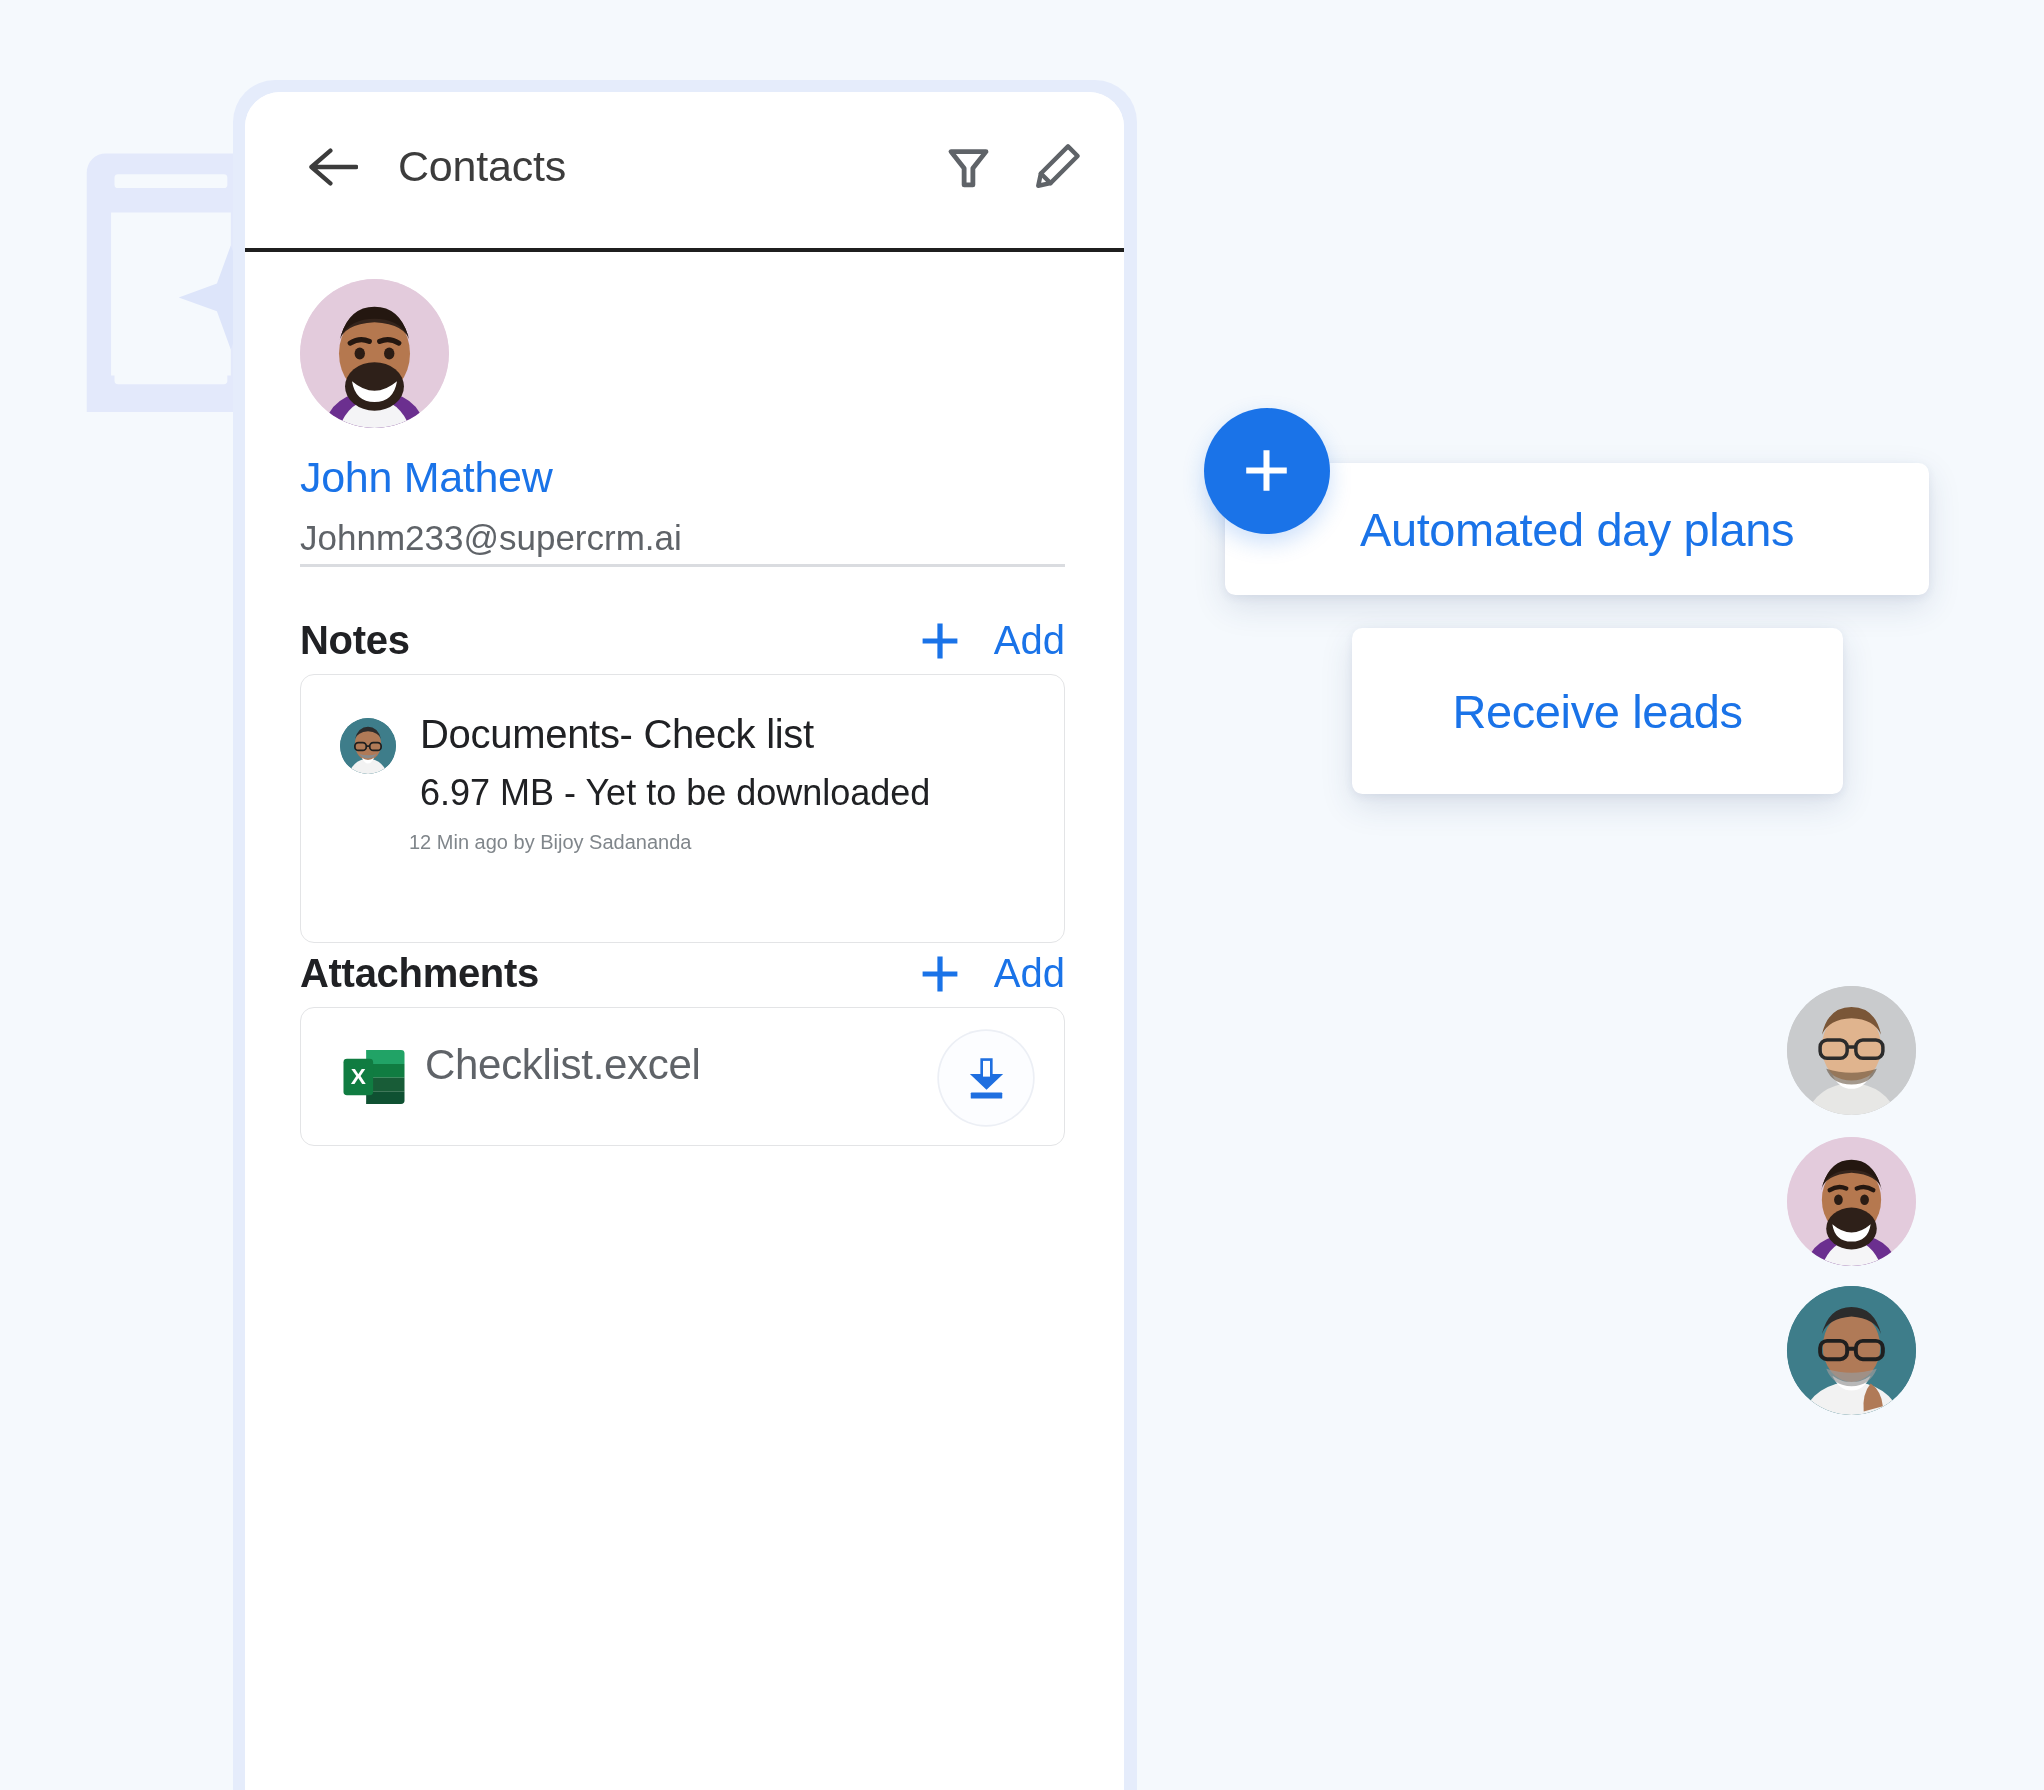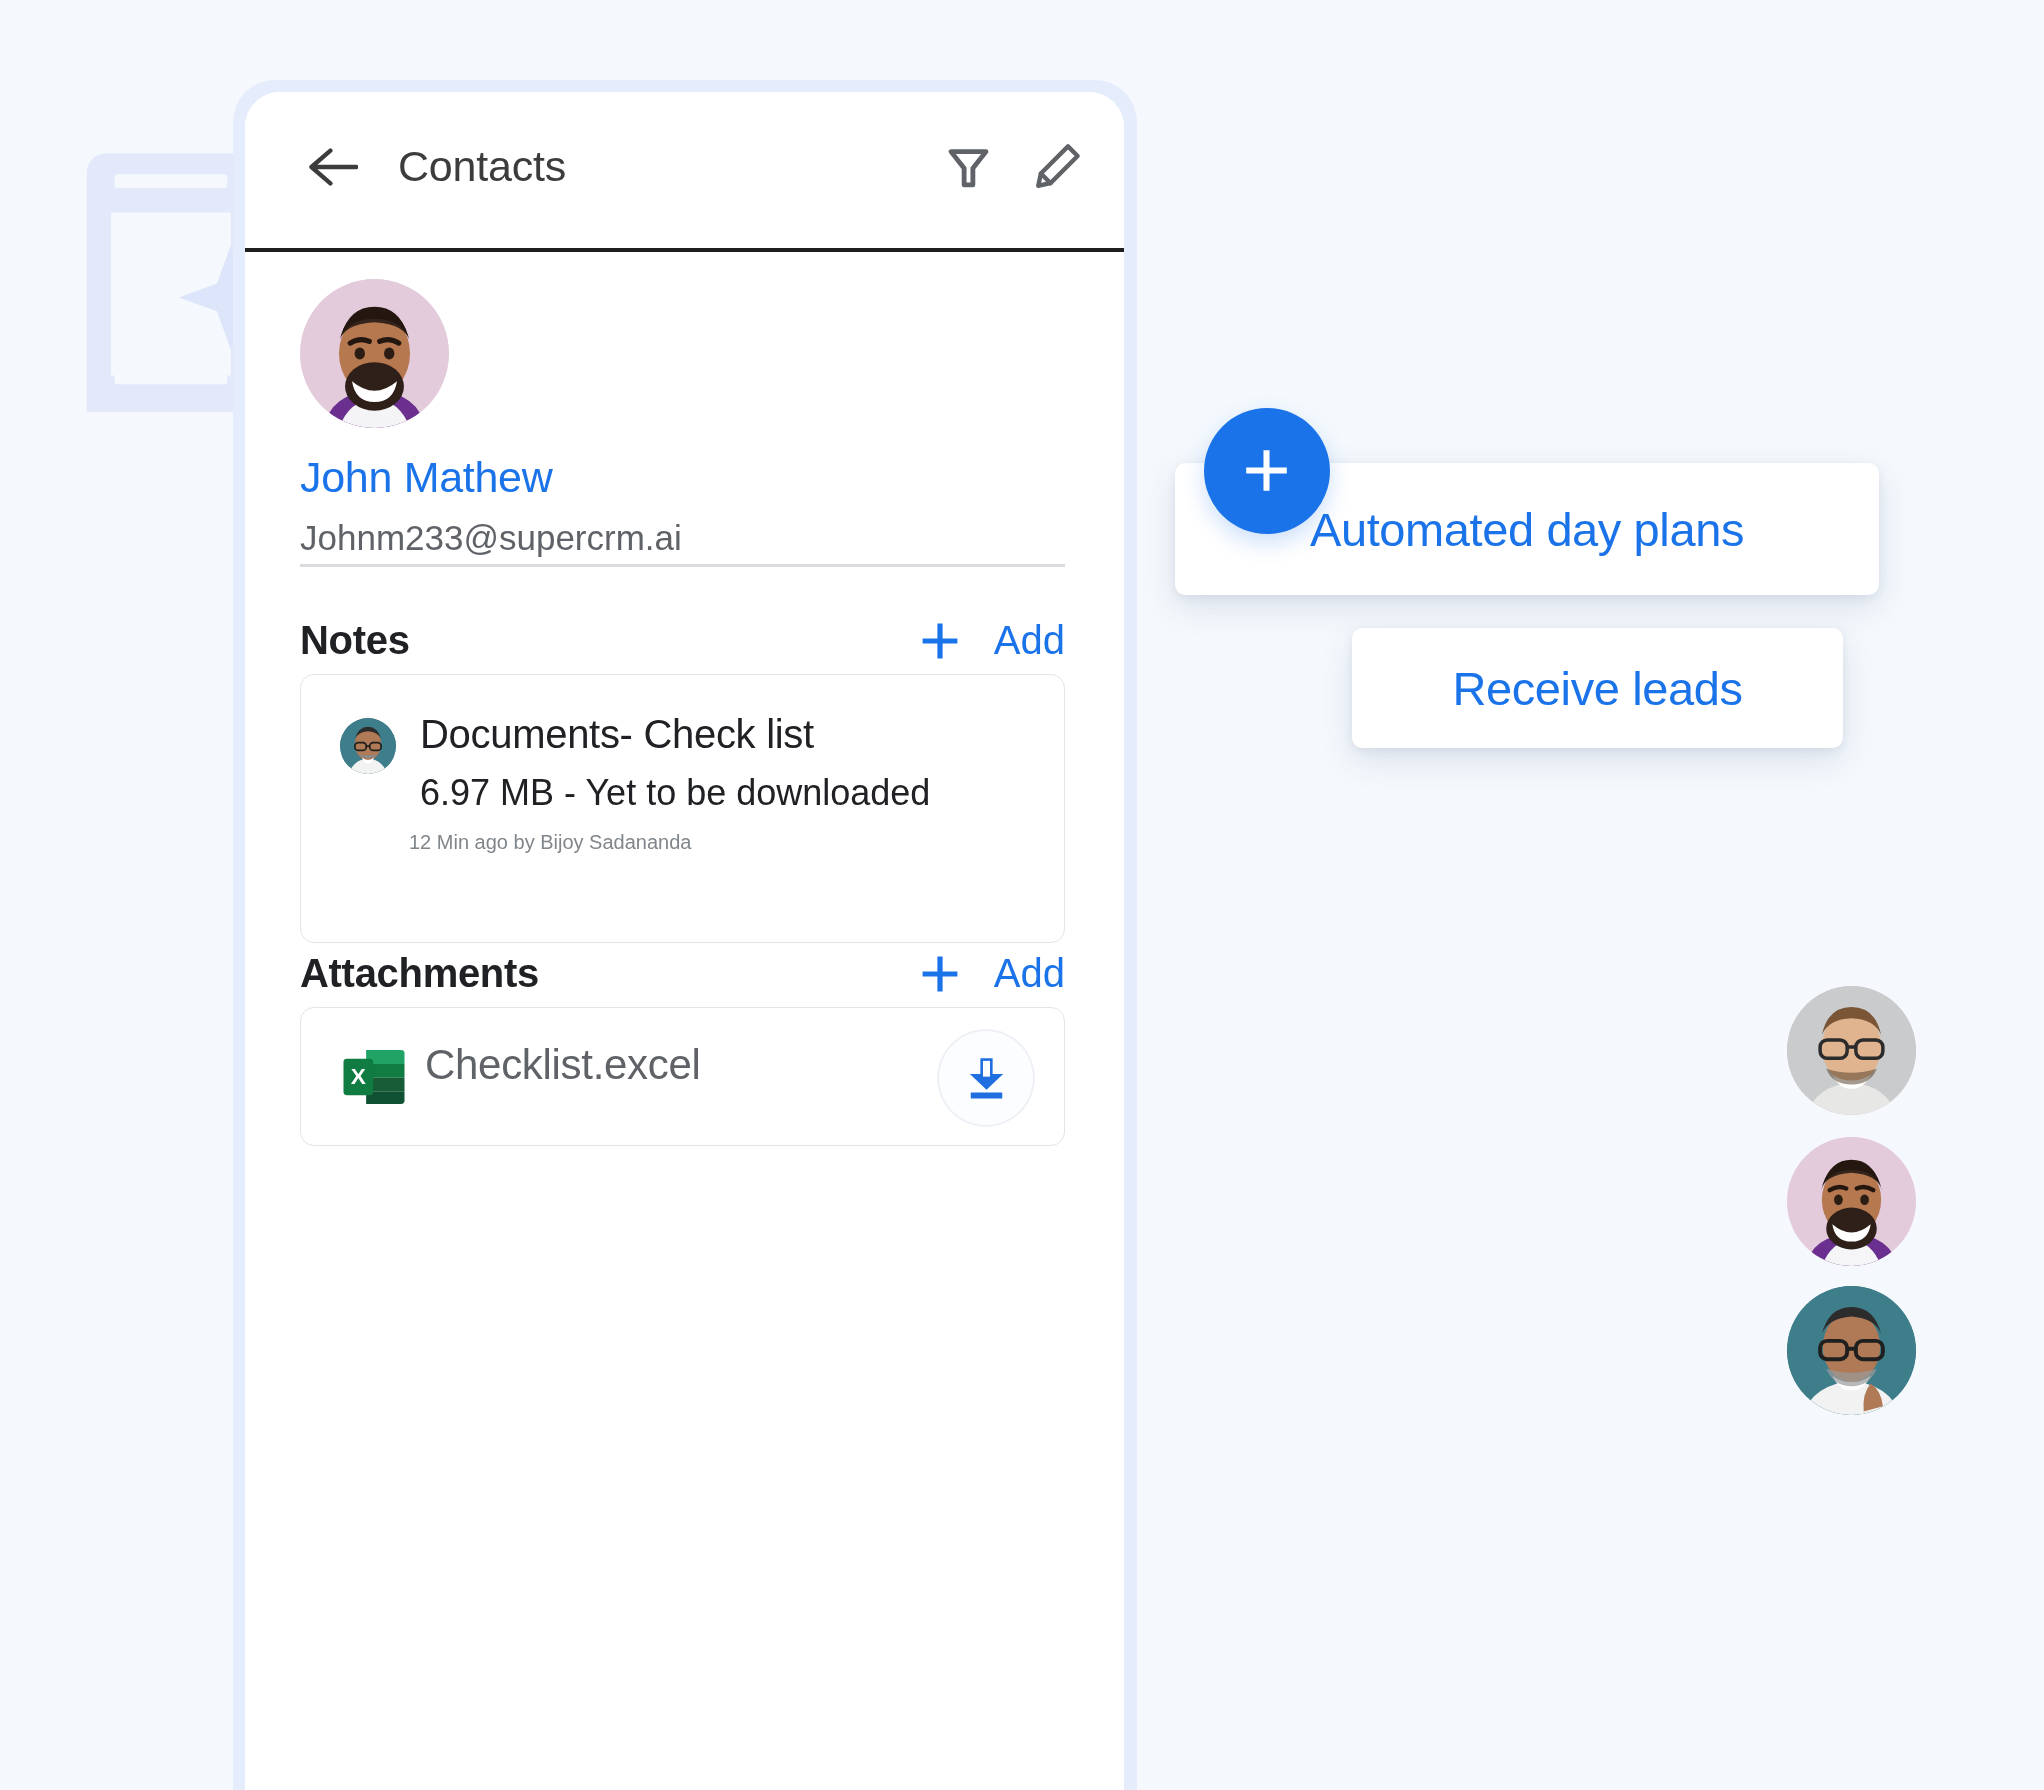--- a/index.html
+++ b/index.html
@@ -287,30 +287,30 @@
     z-index: 25;
   }
   .action-card span {
     font-size: 47px;
     color: #1a73e8;
     font-weight: 400;
     letter-spacing: -0.4px;
     white-space: nowrap;
   }
   .card-day-plans {
-    left: 1175px;
+    left: 1225px;
     top: 463px;
     width: 704px;
     height: 132px;
   }
   .card-leads {
     left: 1352px;
     top: 628px;
     width: 491px;
-    height: 120px;
+    height: 166px;
   }
 
   
   .float-avatar {
     position: absolute;
     width: 129px;
     height: 129px;
     border-radius: 50%;
     overflow: hidden;
     z-index: 20;

